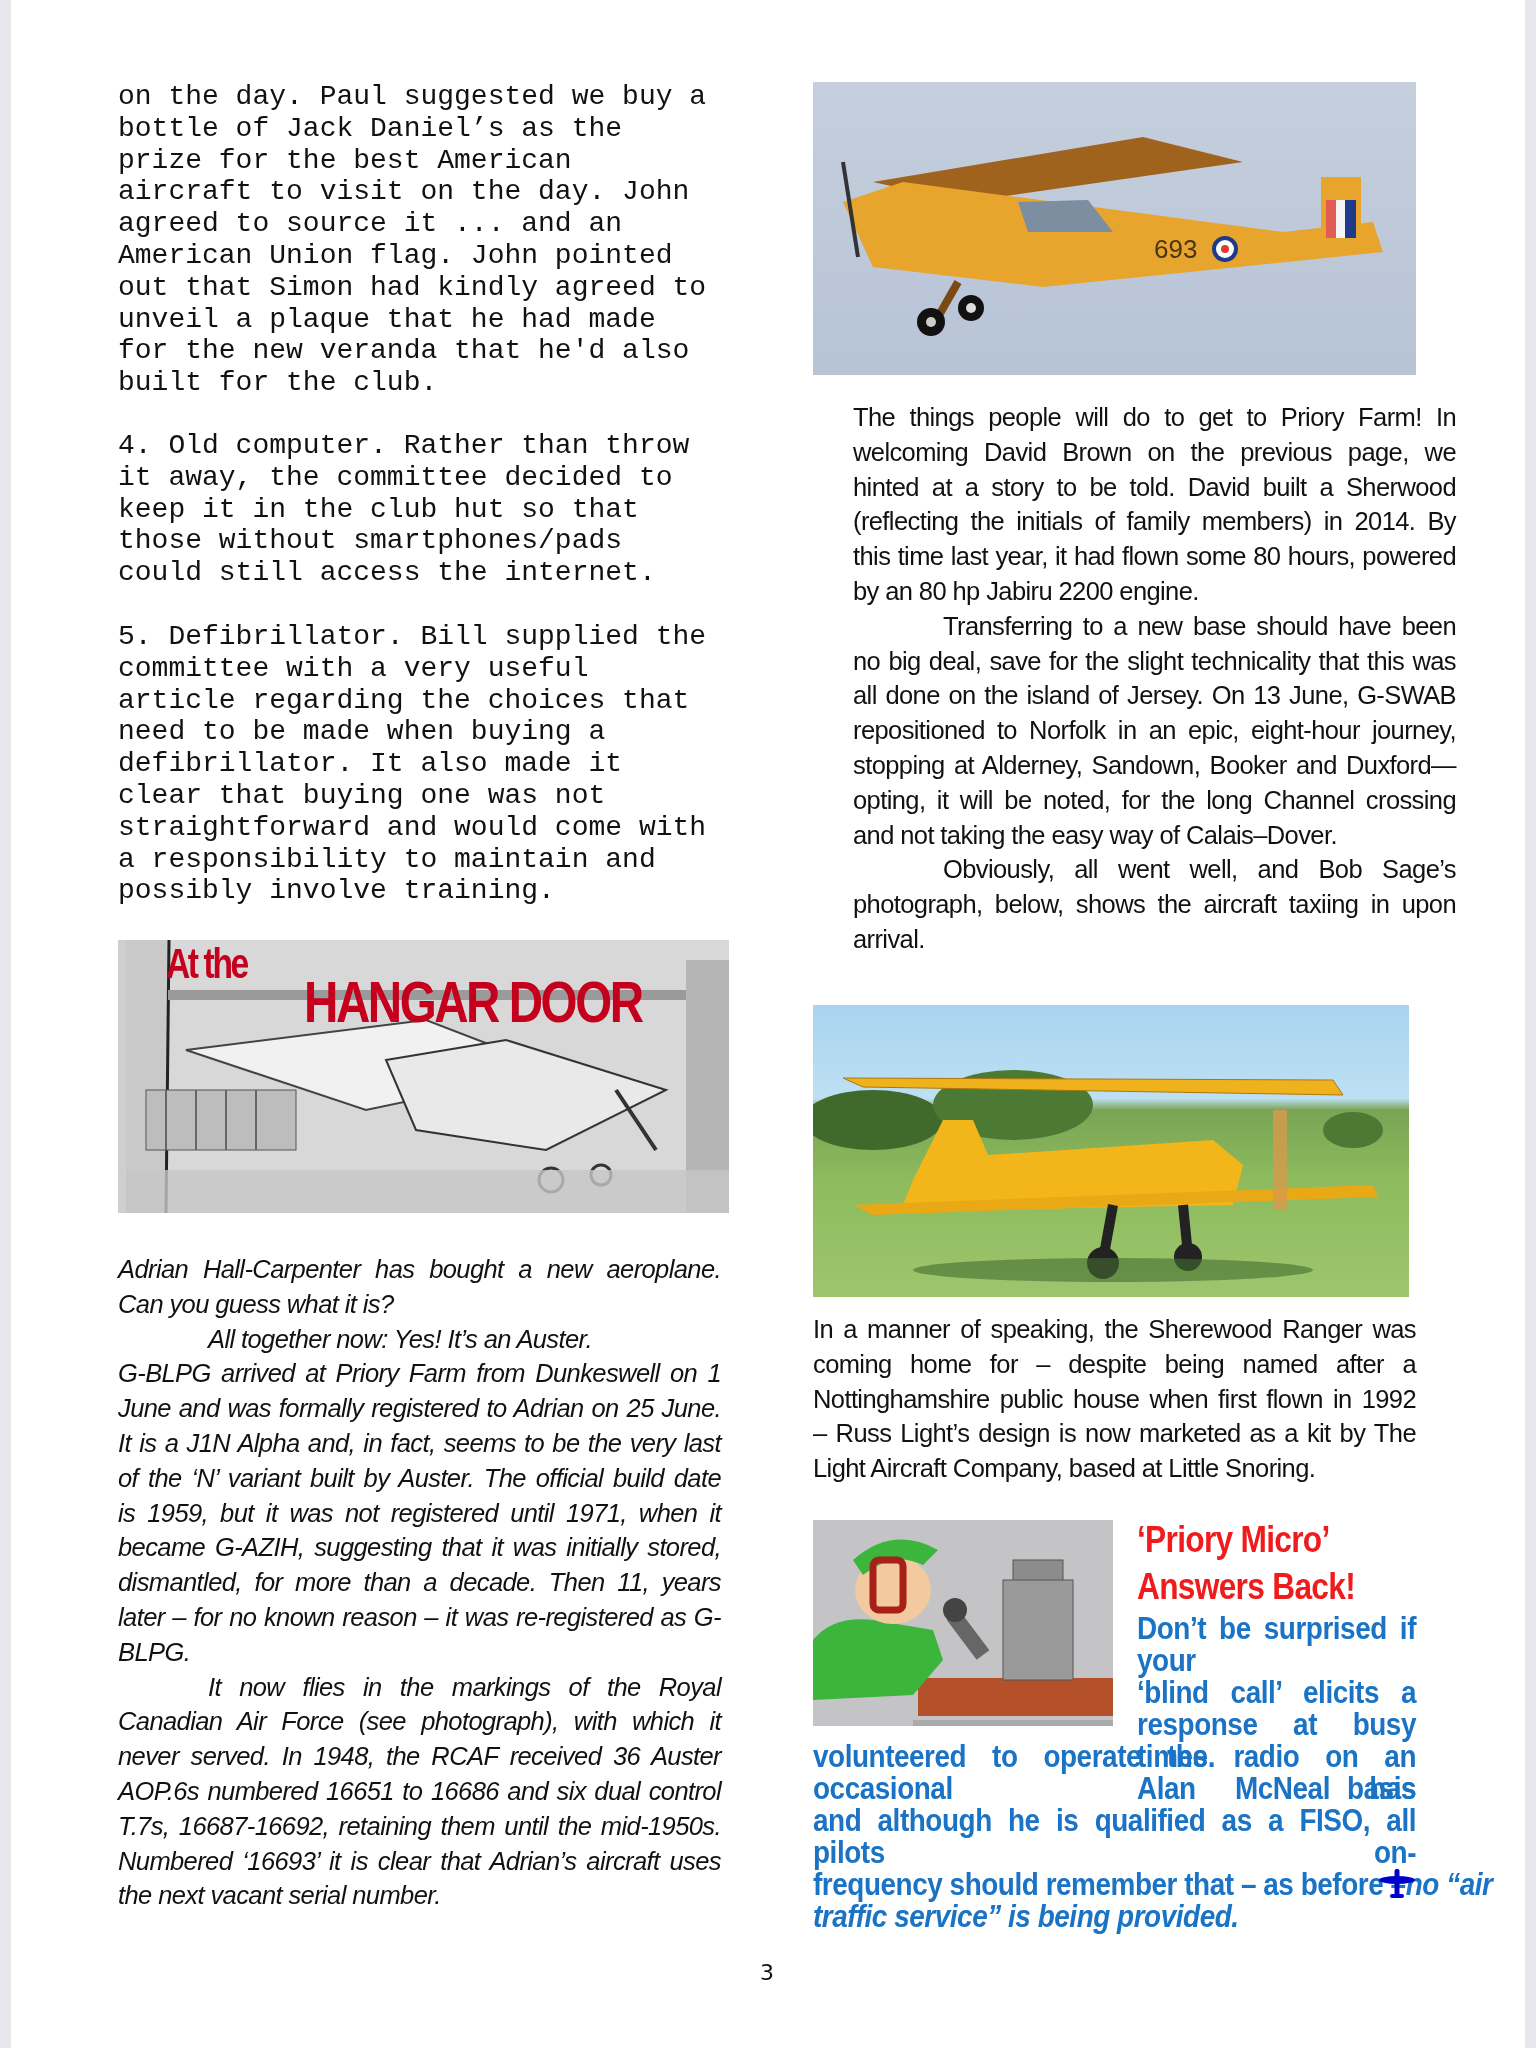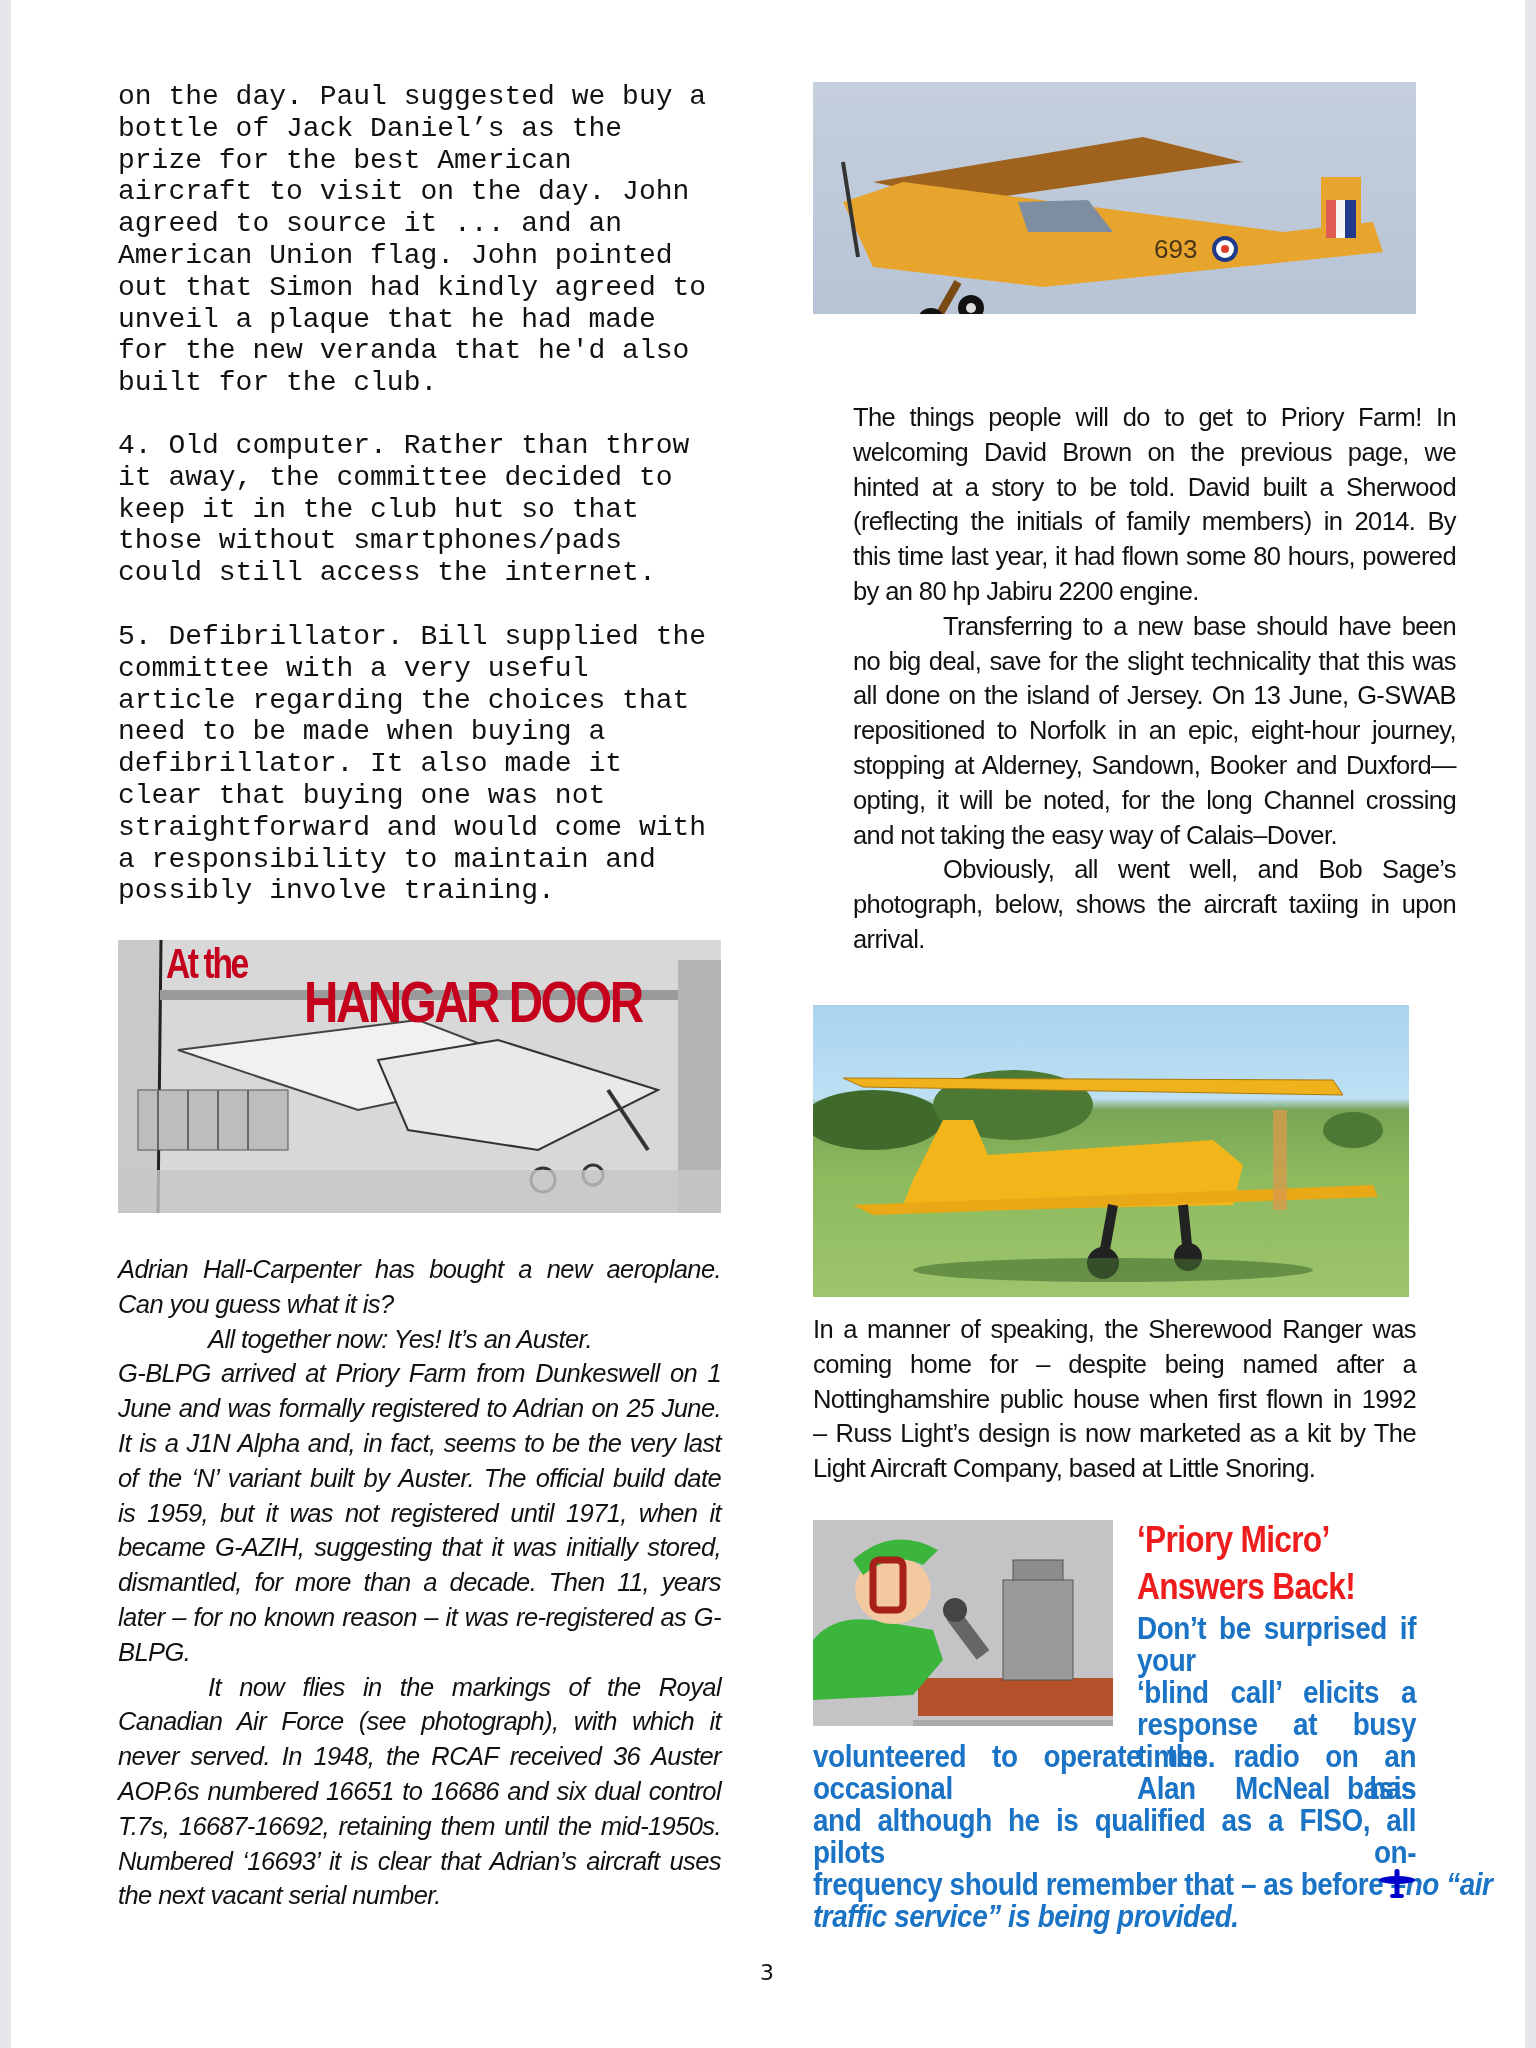--- a/index.html
+++ b/index.html
@@ -20,22 +20,22 @@
     position: absolute; font-family: "Liberation Sans", sans-serif;
     font-size: 25.5px; line-height: 34.8px; color: #111;
     text-align: justify; letter-spacing: -0.6px; transform-origin: 0 0;
   }
   .line { display: block; white-space: nowrap; }
   .just { text-align: justify; text-align-last: justify; white-space: normal; }
   .indent { padding-left: 90px; }
 
   
   .photo { position: absolute; overflow: hidden; }
-  #auster-photo { left: 813px; top: 82px; width: 603px; height: 232px; background: linear-gradient(#c5cfdd, #b7c4d6); }
-  #hangar-photo { left: 118px; top: 940px; width: 603px; height: 273px; background: #cfcfcf; }
+  #auster-photo { left: 813px; top: 82px; width: 603px; height: 293px; background: linear-gradient(#c5cfdd, #b7c4d6); }
+  #hangar-photo { left: 118px; top: 940px; width: 603px; height: 273px; background: #cfcfcf; padding-left: 8px; }
   #biplane-photo { left: 813px; top: 1005px; width: 596px; height: 292px; background: linear-gradient(#a9d3ef 0%, #bde0f3 32%, #7aa454 36%, #8dbb5e 60%, #9ec56d 100%); }
   #radio-cartoon { left: 813px; top: 1520px; width: 300px; height: 206px; background: #c4c4c6; }
 
   .hangar-title-small { position: absolute; left: 48px; top: 0px; font-family: "Liberation Sans", sans-serif; font-weight: bold; color: #c4001d; font-size: 42px; letter-spacing: -3px; transform: scaleX(0.8); transform-origin: 0 0; }
   .hangar-title-big { position: absolute; left: 186px; top: 28px; font-family: "Liberation Sans", sans-serif; font-weight: bold; color: #c4001d; font-size: 58px; letter-spacing: -3px; transform: scaleX(0.82); transform-origin: 0 0; }
 
   .micro-title { position: absolute; left: 1137px; top: 1516px; font-family: "Liberation Sans", sans-serif; font-weight: bold; color: #ee1c1c; font-size: 36px; line-height: 47px; letter-spacing: -0.8px; transform: scaleX(0.88); transform-origin: 0 0; white-space: nowrap; }
   .micro-body { position: absolute; font-family: "Liberation Sans", sans-serif; font-weight: bold; color: #1a73c4; font-size: 31px; line-height: 32px; letter-spacing: -0.5px; }
   .micro-body .line { transform: scaleX(0.9); transform-origin: 0 0; }
   .ital { font-style: italic; }

